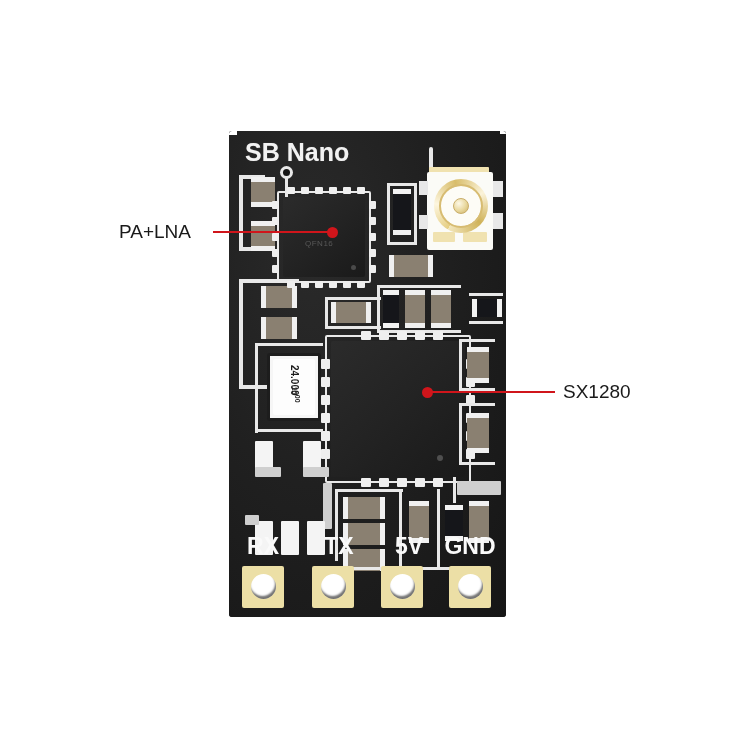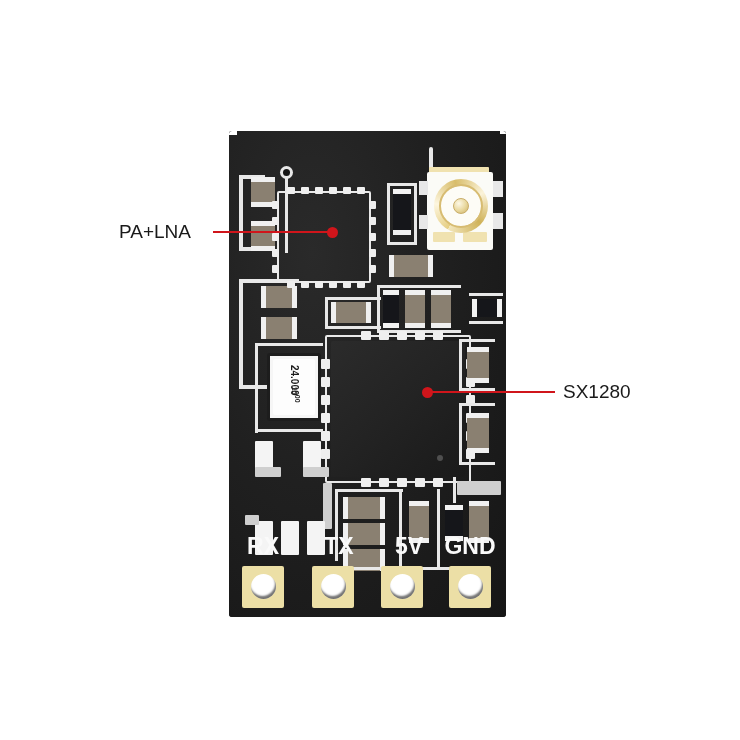--- a/index.html
+++ b/index.html
@@ -278,20 +278,24 @@
     <div class="smd v" style="left:22px; top:46px; width:24px; height:30px;"></div>
     <div class="smd v" style="left:22px; top:90px; width:24px; height:30px;"></div>
     <div class="smd h" style="left:32px; top:155px; width:36px; height:22px;"></div>
     <div class="smd h" style="left:32px; top:186px; width:36px; height:22px;"></div>
 
     <div class="trace" style="left:56px; top:40px; width:3px; height:82px;"></div>
     <div class="trace" style="left:51px; top:35px; width:13px; height:13px; border-radius:50%;"></div>
     <div class="trace-dark" style="left:54px; top:38px; width:7px; height:7px; border-radius:50%;"></div>
 
     <div class="chip-ring" style="left:48px; top:60px; width:94px; height:92px;"></div>
+    <div class="chip" style="left:54px; top:66px; width:82px; height:80px;">
+      <div class="chip-mark" style="left:22px; top:42px;">QFN16</div>
+      <div class="chip-dot" style="right:9px; bottom:7px;"></div>
+    </div>
 
     <div class="qfn-pad" style="left:58px; top:56px; width:8px; height:7px;"></div>
     <div class="qfn-pad" style="left:72px; top:56px; width:8px; height:7px;"></div>
     <div class="qfn-pad" style="left:86px; top:56px; width:8px; height:7px;"></div>
     <div class="qfn-pad" style="left:100px; top:56px; width:8px; height:7px;"></div>
     <div class="qfn-pad" style="left:114px; top:56px; width:8px; height:7px;"></div>
     <div class="qfn-pad" style="left:128px; top:56px; width:8px; height:7px;"></div>
     <div class="qfn-pad" style="left:58px; top:150px; width:8px; height:7px;"></div>
     <div class="qfn-pad" style="left:72px; top:150px; width:8px; height:7px;"></div>
     <div class="qfn-pad" style="left:86px; top:150px; width:8px; height:7px;"></div>
@@ -438,20 +442,21 @@
     <div class="gold-pad" style="left:83px; top:435px; width:42px; height:42px;">
       <div class="gold-hole" style="left:9px; top:8px; width:25px; height:25px;"></div>
     </div>
     <div class="gold-pad" style="left:152px; top:435px; width:42px; height:42px;">
       <div class="gold-hole" style="left:9px; top:8px; width:25px; height:25px;"></div>
     </div>
     <div class="gold-pad" style="left:220px; top:435px; width:42px; height:42px;">
       <div class="gold-hole" style="left:9px; top:8px; width:25px; height:25px;"></div>
     </div>
 
+    <div class="silk-title" style="left:16px; top:7px; font-size:25px;">SB Nano</div>
   </div>
 
   <div class="anno-label" style="left:119px; top:222px;">PA+LNA</div>
   <div class="anno-line" style="left:213px; top:231px; width:124px;"></div>
   <div class="anno-dot" style="left:327px; top:227px;"></div>
 
   <div class="anno-dot" style="left:422px; top:387px;"></div>
   <div class="anno-line" style="left:427px; top:391px; width:128px;"></div>
   <div class="anno-label" style="left:563px; top:382px;">SX1280</div>
 

